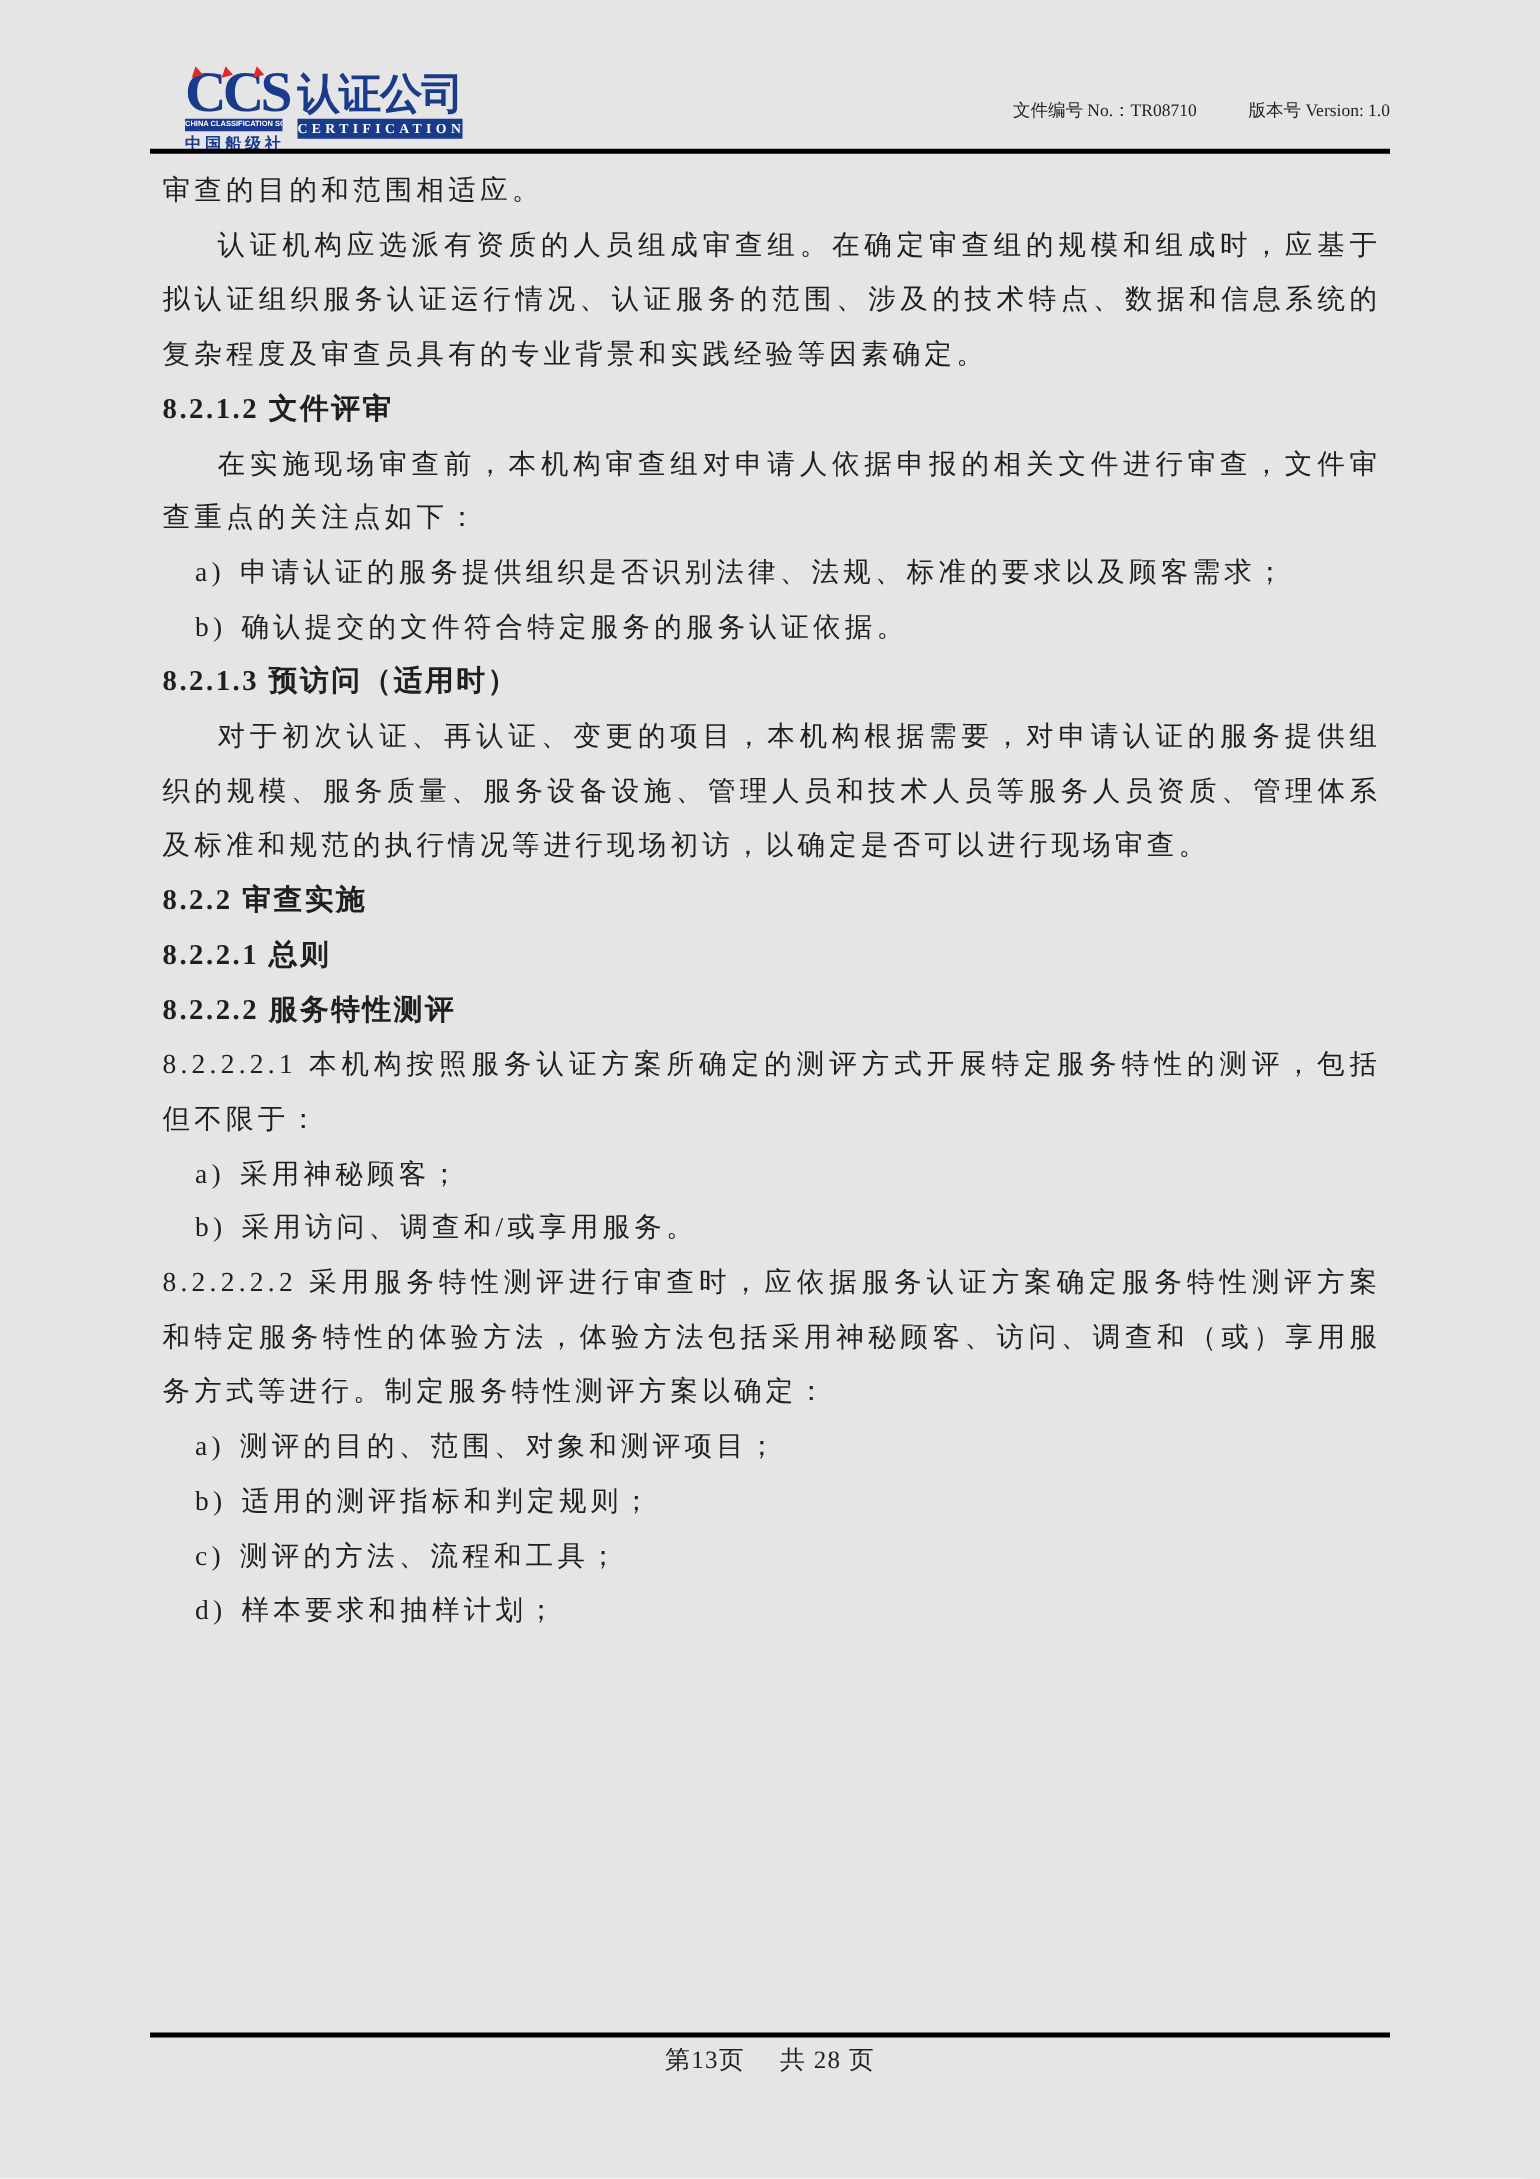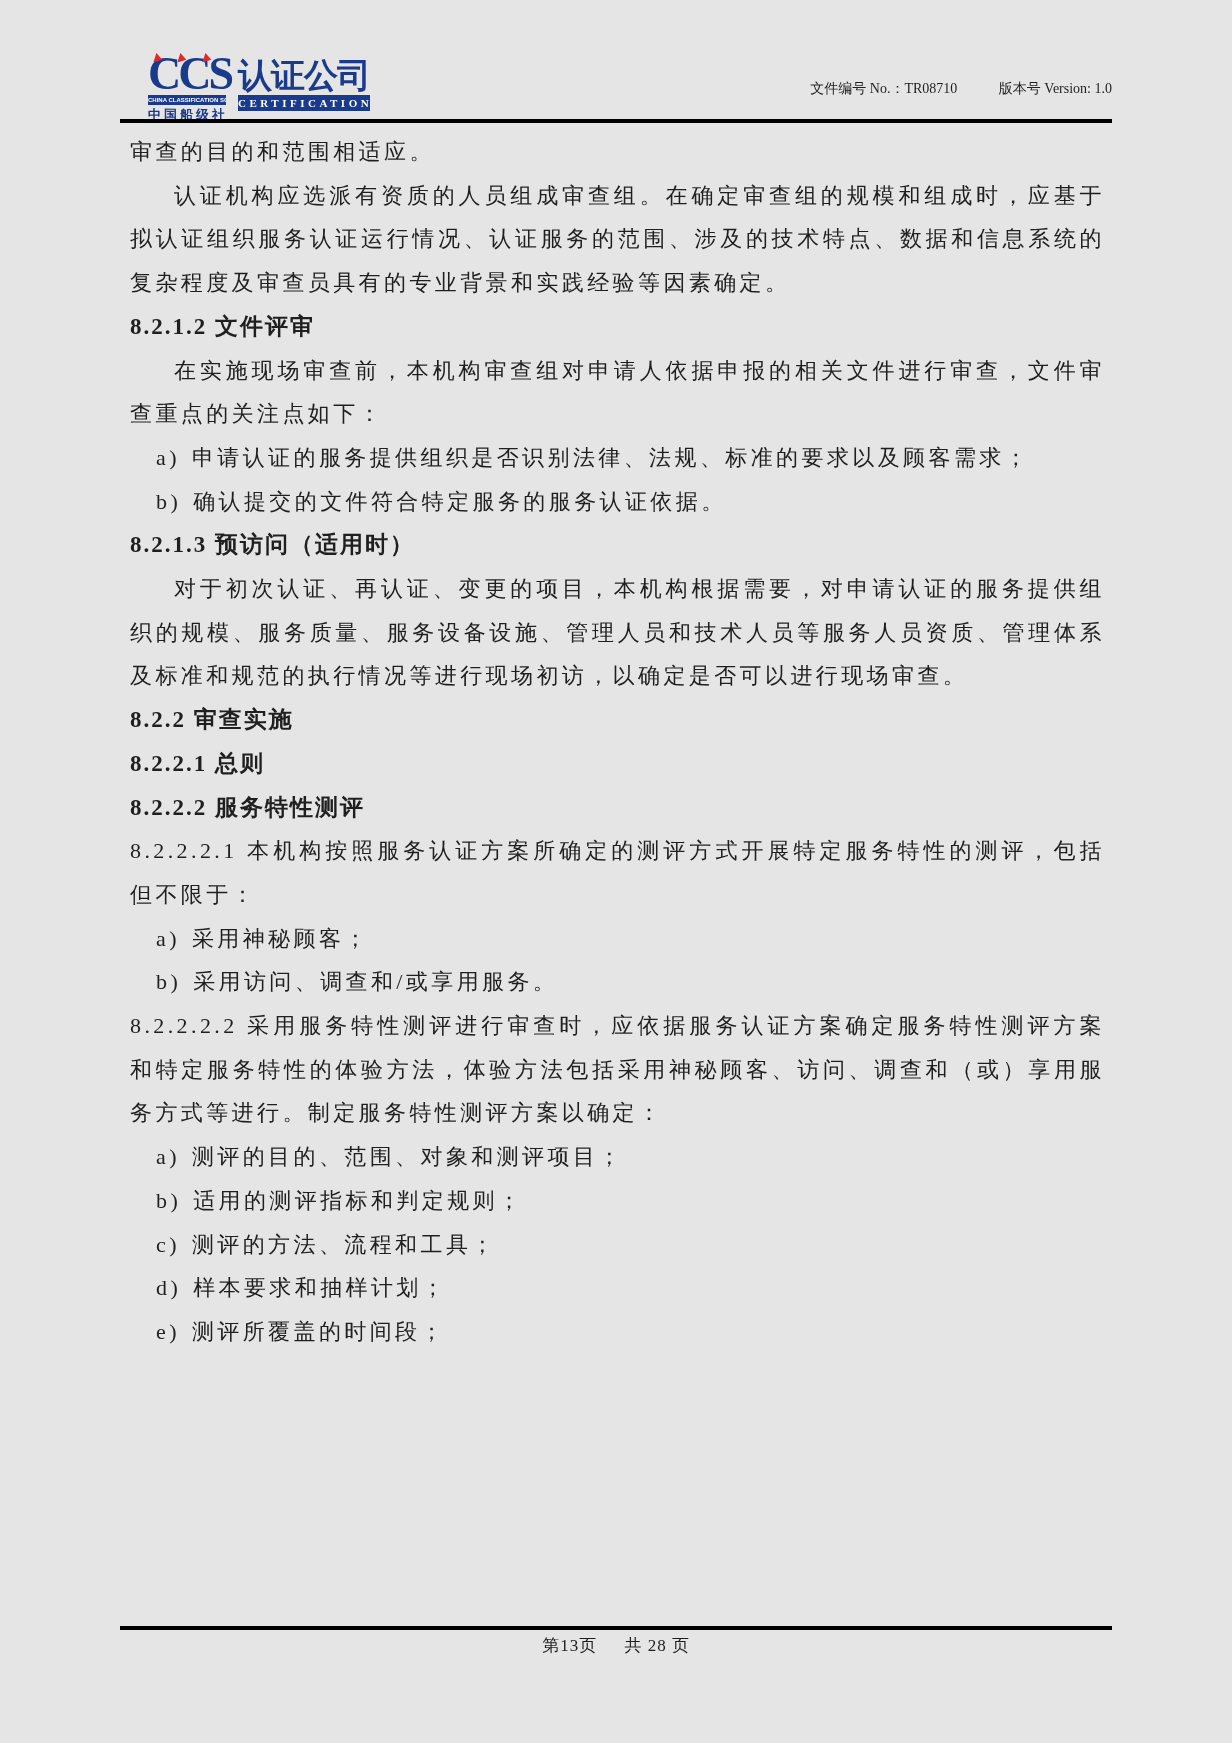--- a/index.html
+++ b/index.html
@@ -149,21 +149,21 @@
     width: 992px;
     height: 4px;
     background: #000;
   }
   .footer-text {
     position: absolute;
     left: 120px;
     top: 1634px;
     width: 992px;
     text-align: center;
-    font-size: 17px;
+    font-size: 20px;
     letter-spacing: 1px;
   }
   .footer-text .total { margin-left: 22px; }
 </style>
 </head>
 <body>
 
 <div class="page">
 
   <header>
@@ -201,21 +201,20 @@
       <h2 class="heading">8.2.2.1 总则</h2>
       <h2 class="heading">8.2.2.2 服务特性测评</h2>
       <p class="para">8.2.2.2.1 本机构按照服务认证方案所确定的测评方式开展特定服务特性的测评，包括但不限于：</p>
       <p class="list-item"><span class="marker">a)</span><span>采用神秘顾客；</span></p>
       <p class="list-item"><span class="marker">b)</span><span>采用访问、调查和/或享用服务。</span></p>
       <p class="para">8.2.2.2.2 采用服务特性测评进行审查时，应依据服务认证方案确定服务特性测评方案和特定服务特性的体验方法，体验方法包括采用神秘顾客、访问、调查和（或）享用服务方式等进行。制定服务特性测评方案以确定：</p>
       <p class="list-item"><span class="marker">a)</span><span>测评的目的、范围、对象和测评项目；</span></p>
       <p class="list-item"><span class="marker">b)</span><span>适用的测评指标和判定规则；</span></p>
       <p class="list-item"><span class="marker">c)</span><span>测评的方法、流程和工具；</span></p>
       <p class="list-item"><span class="marker">d)</span><span>样本要求和抽样计划；</span></p>
-      <p class="list-item"><span class="marker">e)</span><span>测评所覆盖的时间段；</span></p>
     </main>
 
   <footer>
     <div class="footer-rule"></div>
     <div class="footer-text">
       <span class="current">第13页</span>
       <span class="total">共 28 页</span>
     </div>
   </footer>
 

